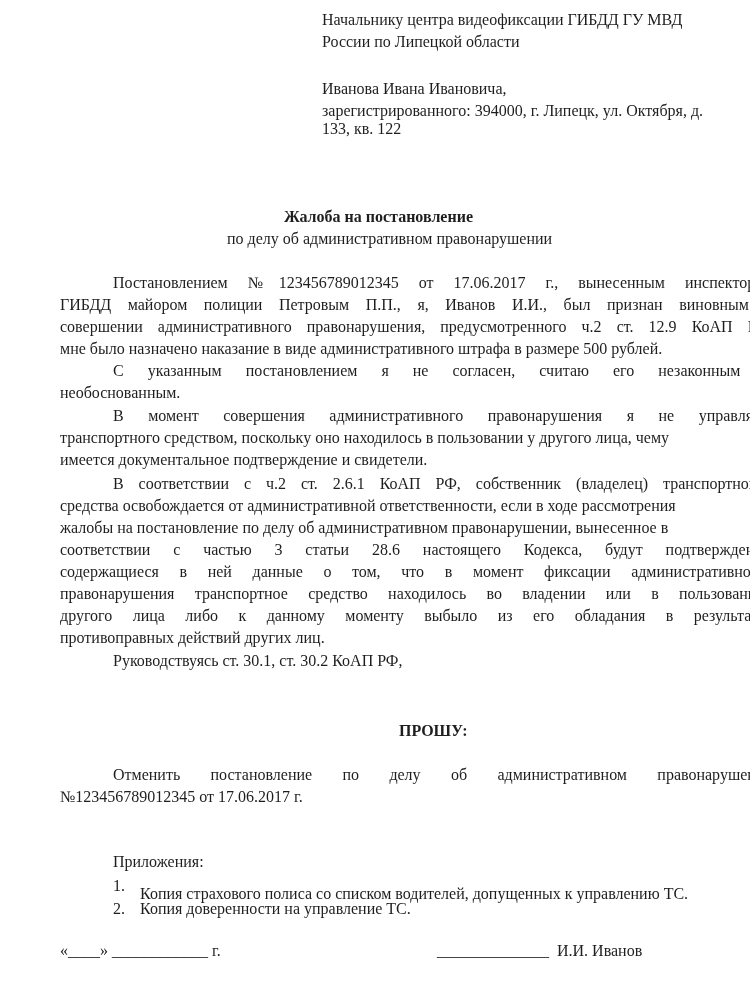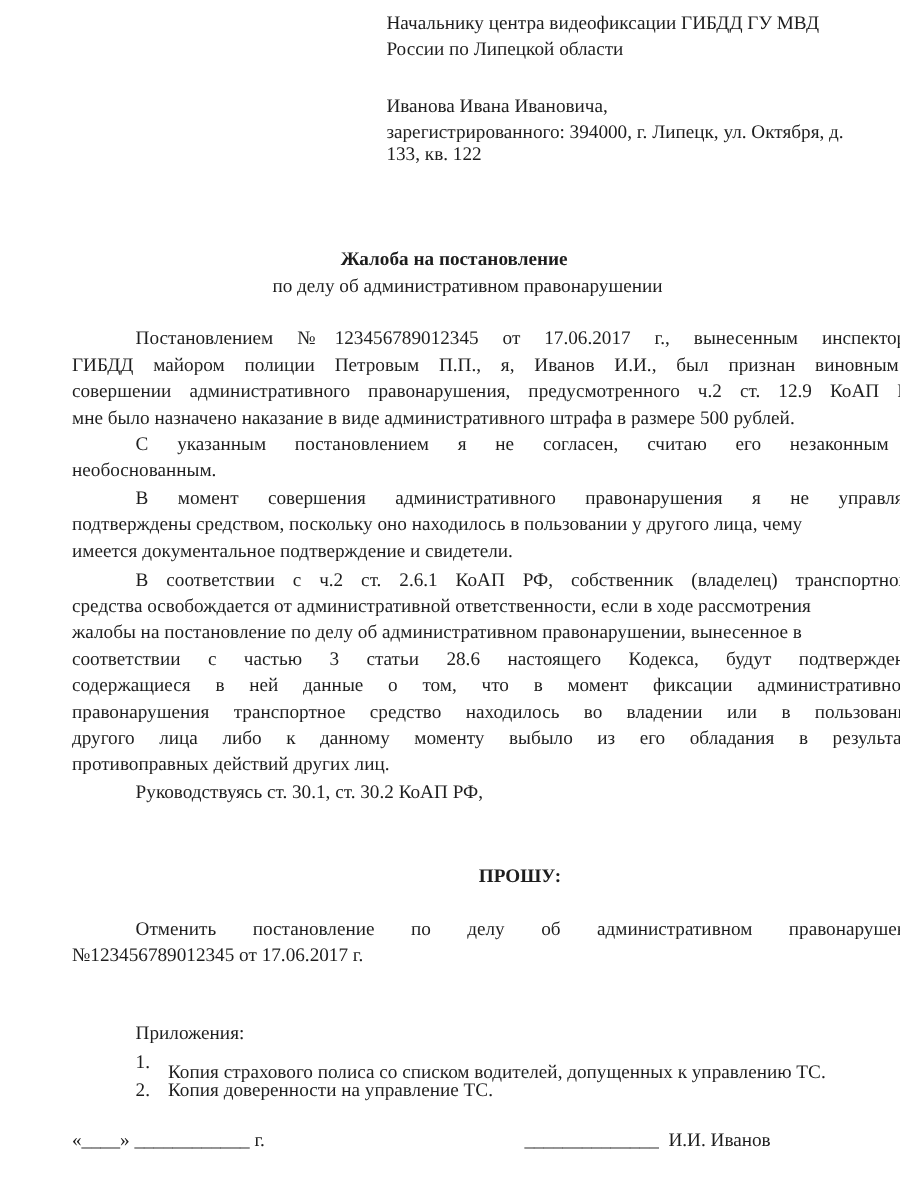--- a/index.html
+++ b/index.html
@@ -30,21 +30,21 @@
 
   <div class="ln just" style="left:113px; top:273px; width:660px;">Постановлением №123456789012345 от 17.06.2017 г., вынесенным инспектором</div>
   <div class="ln just" style="left:60px; top:295px; width:713px;">ГИБДД майором полиции Петровым П.П., я, Иванов И.И., был признан виновным в</div>
   <div class="ln just" style="left:60px; top:317px; width:713px;">совершении административного правонарушения, предусмотренного ч.2 ст. 12.9 КоАП РФ,</div>
   <div class="ln" style="left:60px; top:339px;">мне было назначено наказание в виде административного штрафа в размере 500 рублей.</div>
 
   <div class="ln just" style="left:113px; top:361px; width:660px;">С указанным постановлением я не согласен, считаю его незаконным и</div>
   <div class="ln" style="left:60px; top:383px;">необоснованным.</div>
 
   <div class="ln just" style="left:113px; top:406px; width:648px;">В момент совершения административного правонарушения я не управлял</div>
-  <div class="ln" style="left:60px; top:428px;">подтверждены средством, поскольку оно находилось в пользовании у другого лица, чему</div>
+  <div class="ln" style="left:60px; top:428px;">транспортного средством, поскольку оно находилось в пользовании у другого лица, чему</div>
   <div class="ln" style="left:60px; top:450px;">имеется документальное подтверждение и свидетели.</div>
 
   <div class="ln just" style="left:113px; top:474px; width:650px;">В соответствии с ч.2 ст. 2.6.1 КоАП РФ, собственник (владелец) транспортного</div>
   <div class="ln" style="left:60px; top:496px;">средства освобождается от административной ответственности, если в ходе рассмотрения</div>
   <div class="ln" style="left:60px; top:518px;">жалобы на постановление по делу об административном правонарушении, вынесенное в</div>
   <div class="ln just" style="left:60px; top:540px; width:705px;">соответствии с частью 3 статьи 28.6 настоящего Кодекса, будут подтверждены</div>
   <div class="ln just" style="left:60px; top:562px; width:705px;">содержащиеся в ней данные о том, что в момент фиксации административного</div>
   <div class="ln just" style="left:60px; top:584px; width:705px;">правонарушения транспортное средство находилось во владении или в пользовании</div>
   <div class="ln just" style="left:60px; top:606px; width:705px;">другого лица либо к данному моменту выбыло из его обладания в результате</div>
   <div class="ln" style="left:60px; top:628px;">противоправных действий других лиц.</div>

